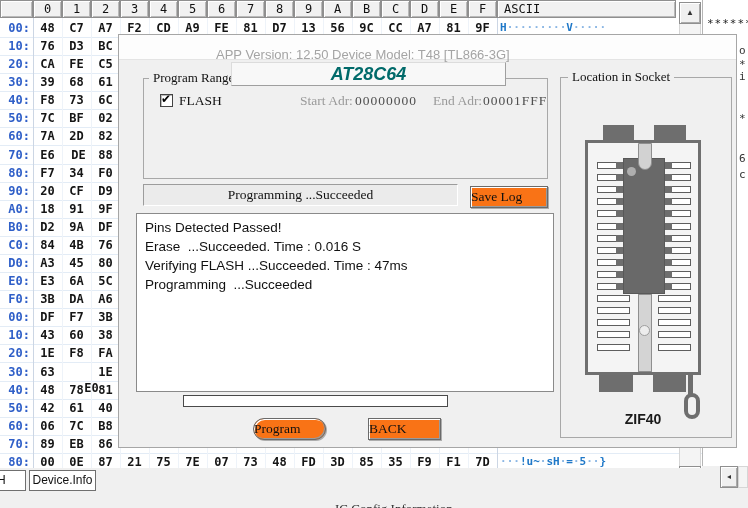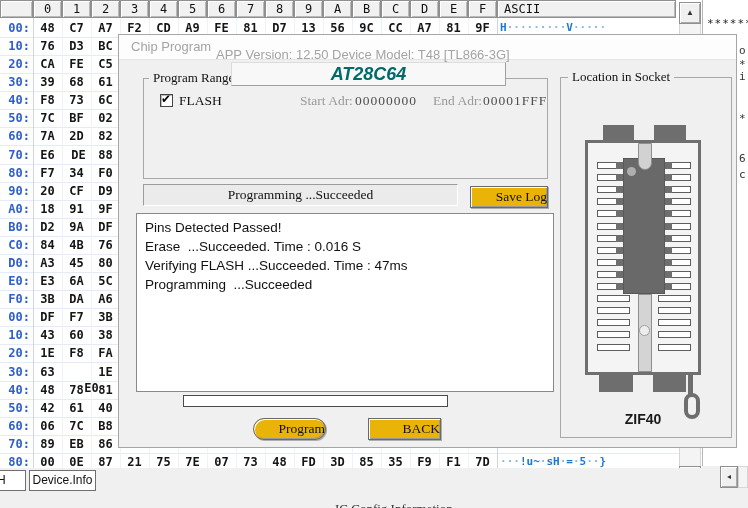--- a/index.html
+++ b/index.html
@@ -50,23 +50,23 @@
      text-align:center;line-height:22px;font-size:18px;font-weight:bold;font-style:italic;color:#006a6a;}
   .checkbox{position:absolute;left:41px;top:59px;width:13px;height:13px;background:#fff;
      box-sizing:border-box;border:1px solid #444;box-shadow:inset 1px 1px 0 #bbb;}
   .checkmark{position:absolute;left:0px;top:-3px;font-size:12px;color:#000;}
   .serif13{font-family:"Liberation Serif",serif;font-size:13.5px;color:#111;}
   .adrlabel{position:absolute;top:58px;font-family:"Liberation Serif",serif;font-size:13.5px;color:#9a9a9a;}
   .adrvalue{position:absolute;top:58px;font-family:"Liberation Serif",serif;font-size:13.5px;color:#4f4f4f;letter-spacing:1px;}
   .status{position:absolute;left:24px;top:149px;width:315px;height:22px;background:#ebebeb;
      box-sizing:border-box;border:1px solid #9c9c9c;border-right-color:#fff;border-bottom-color:#fff;
      text-align:center;line-height:20px;font-family:"Liberation Serif",serif;font-size:13.5px;color:#111;}
-  .btn{position:absolute;box-sizing:border-box;background:#eab308;border:1px solid #6a6a6a;
+  .btn{position:absolute;box-sizing:border-box;background:#f97316;border:1px solid #6a6a6a;
      box-shadow:inset 1px 1px 0 #ffffff, inset -1px -1px 0 #9a9a9a, 1px 1px 0 #adadad;
-     text-align:right;font-family:"Liberation Serif",serif;font-size:13.5px;color:#111;line-height:20px;cursor:default;}
+     text-align:left;font-family:"Liberation Serif",serif;font-size:13.5px;color:#111;line-height:20px;cursor:default;}
   .logbox{position:absolute;left:17px;top:178px;width:418px;height:179px;background:#ffffff;
      box-sizing:border-box;border:1px solid #8a8a8a;padding:4px 8px;overflow:hidden;}
   .logline{font-family:Liberation Sans, sans-serif;font-size:13.5px;color:#111;line-height:19px;white-space:pre;}
   .progress{position:absolute;left:64px;top:360px;width:265px;height:12px;background:#ffffff;
      box-sizing:border-box;border:1px solid #4a4a4a;}
   
   .sock-body{position:absolute;left:466px;top:105px;width:116px;height:235px;background:#f4f4f4;
      box-sizing:border-box;border:3px solid #6f6f6f;}
   .sock-tab{position:absolute;background:#6e6e6e;}
   .slot{position:absolute;box-sizing:border-box;height:7px;background:#ffffff;border:1px solid #5e5e5e;}
@@ -340,21 +340,20 @@
       <span>Device.Info</span>
     </div>
 
     <div class="sb-btn" style="left:720px;top:-2px;width:18px;height:22px;line-height:20px;"><span>◂</span></div>
     <div class="sb-track" style="left:738px;top:-2px;width:10px;height:22px;"></div>
     <div class="footer-title">IC Config Information</div>
   </div>
 
   <div class="dialog">
     <div class="titlebar">
-      <span class="title-main">Chip Program</span>
       <span class="title-sub">APP Version: 12.50 Device Model: T48 [TL866-3G]</span>
     </div>
 
     <div class="grp" style="left:24px;top:43px;width:405px;height:101px;"></div>
     <div class="grplabel" style="left:30px;top:36px;">Program Range</div>
     <div class="banner">AT28C64</div>
 
     <div class="checkbox">
       <span class="checkmark" id="flashcheck">✔</span>
     </div>
@@ -369,21 +368,21 @@
 
     <div class="logbox" id="logbox">
         <div class="logline" style="position: static;">Pins Detected Passed!</div>
         <div class="logline" style="position: static;">Erase  ...Succeeded. Time : 0.016 S</div>
         <div class="logline" style="position: static;">Verifying FLASH ...Succeeded. Time : 47ms</div>
         <div class="logline" style="position: static;">Programming  ...Succeeded</div>
       </div>
 
     <div class="progress"></div>
     <div class="btn" style="left:134px;top:383px;width:73px;height:22px;border-radius:11px;">Program</div>
-    <div class="btn" style="left:249px;top:383px;width:73px;height:22px;padding-left:12px;">BACK</div>
+    <div class="btn" style="left:249px;top:383px;width:73px;height:22px;">BACK</div>
 
     <div class="grp" style="left:441px;top:42px;width:172px;height:361px;"></div>
     <div class="grplabel" style="left:449px;top:35px;">Location in Socket</div>
 
     <div id="socket">
       <div class="sock-tab" style="left:484px;top:90px;width:31px;height:16px;"></div>
       <div class="sock-tab" style="left:535px;top:90px;width:32px;height:16px;"></div>
       <div class="sock-body"></div>
       <div id="slots">
           <div class="slot" style="left: 478px; top: 127px; width: 26px;"></div>

